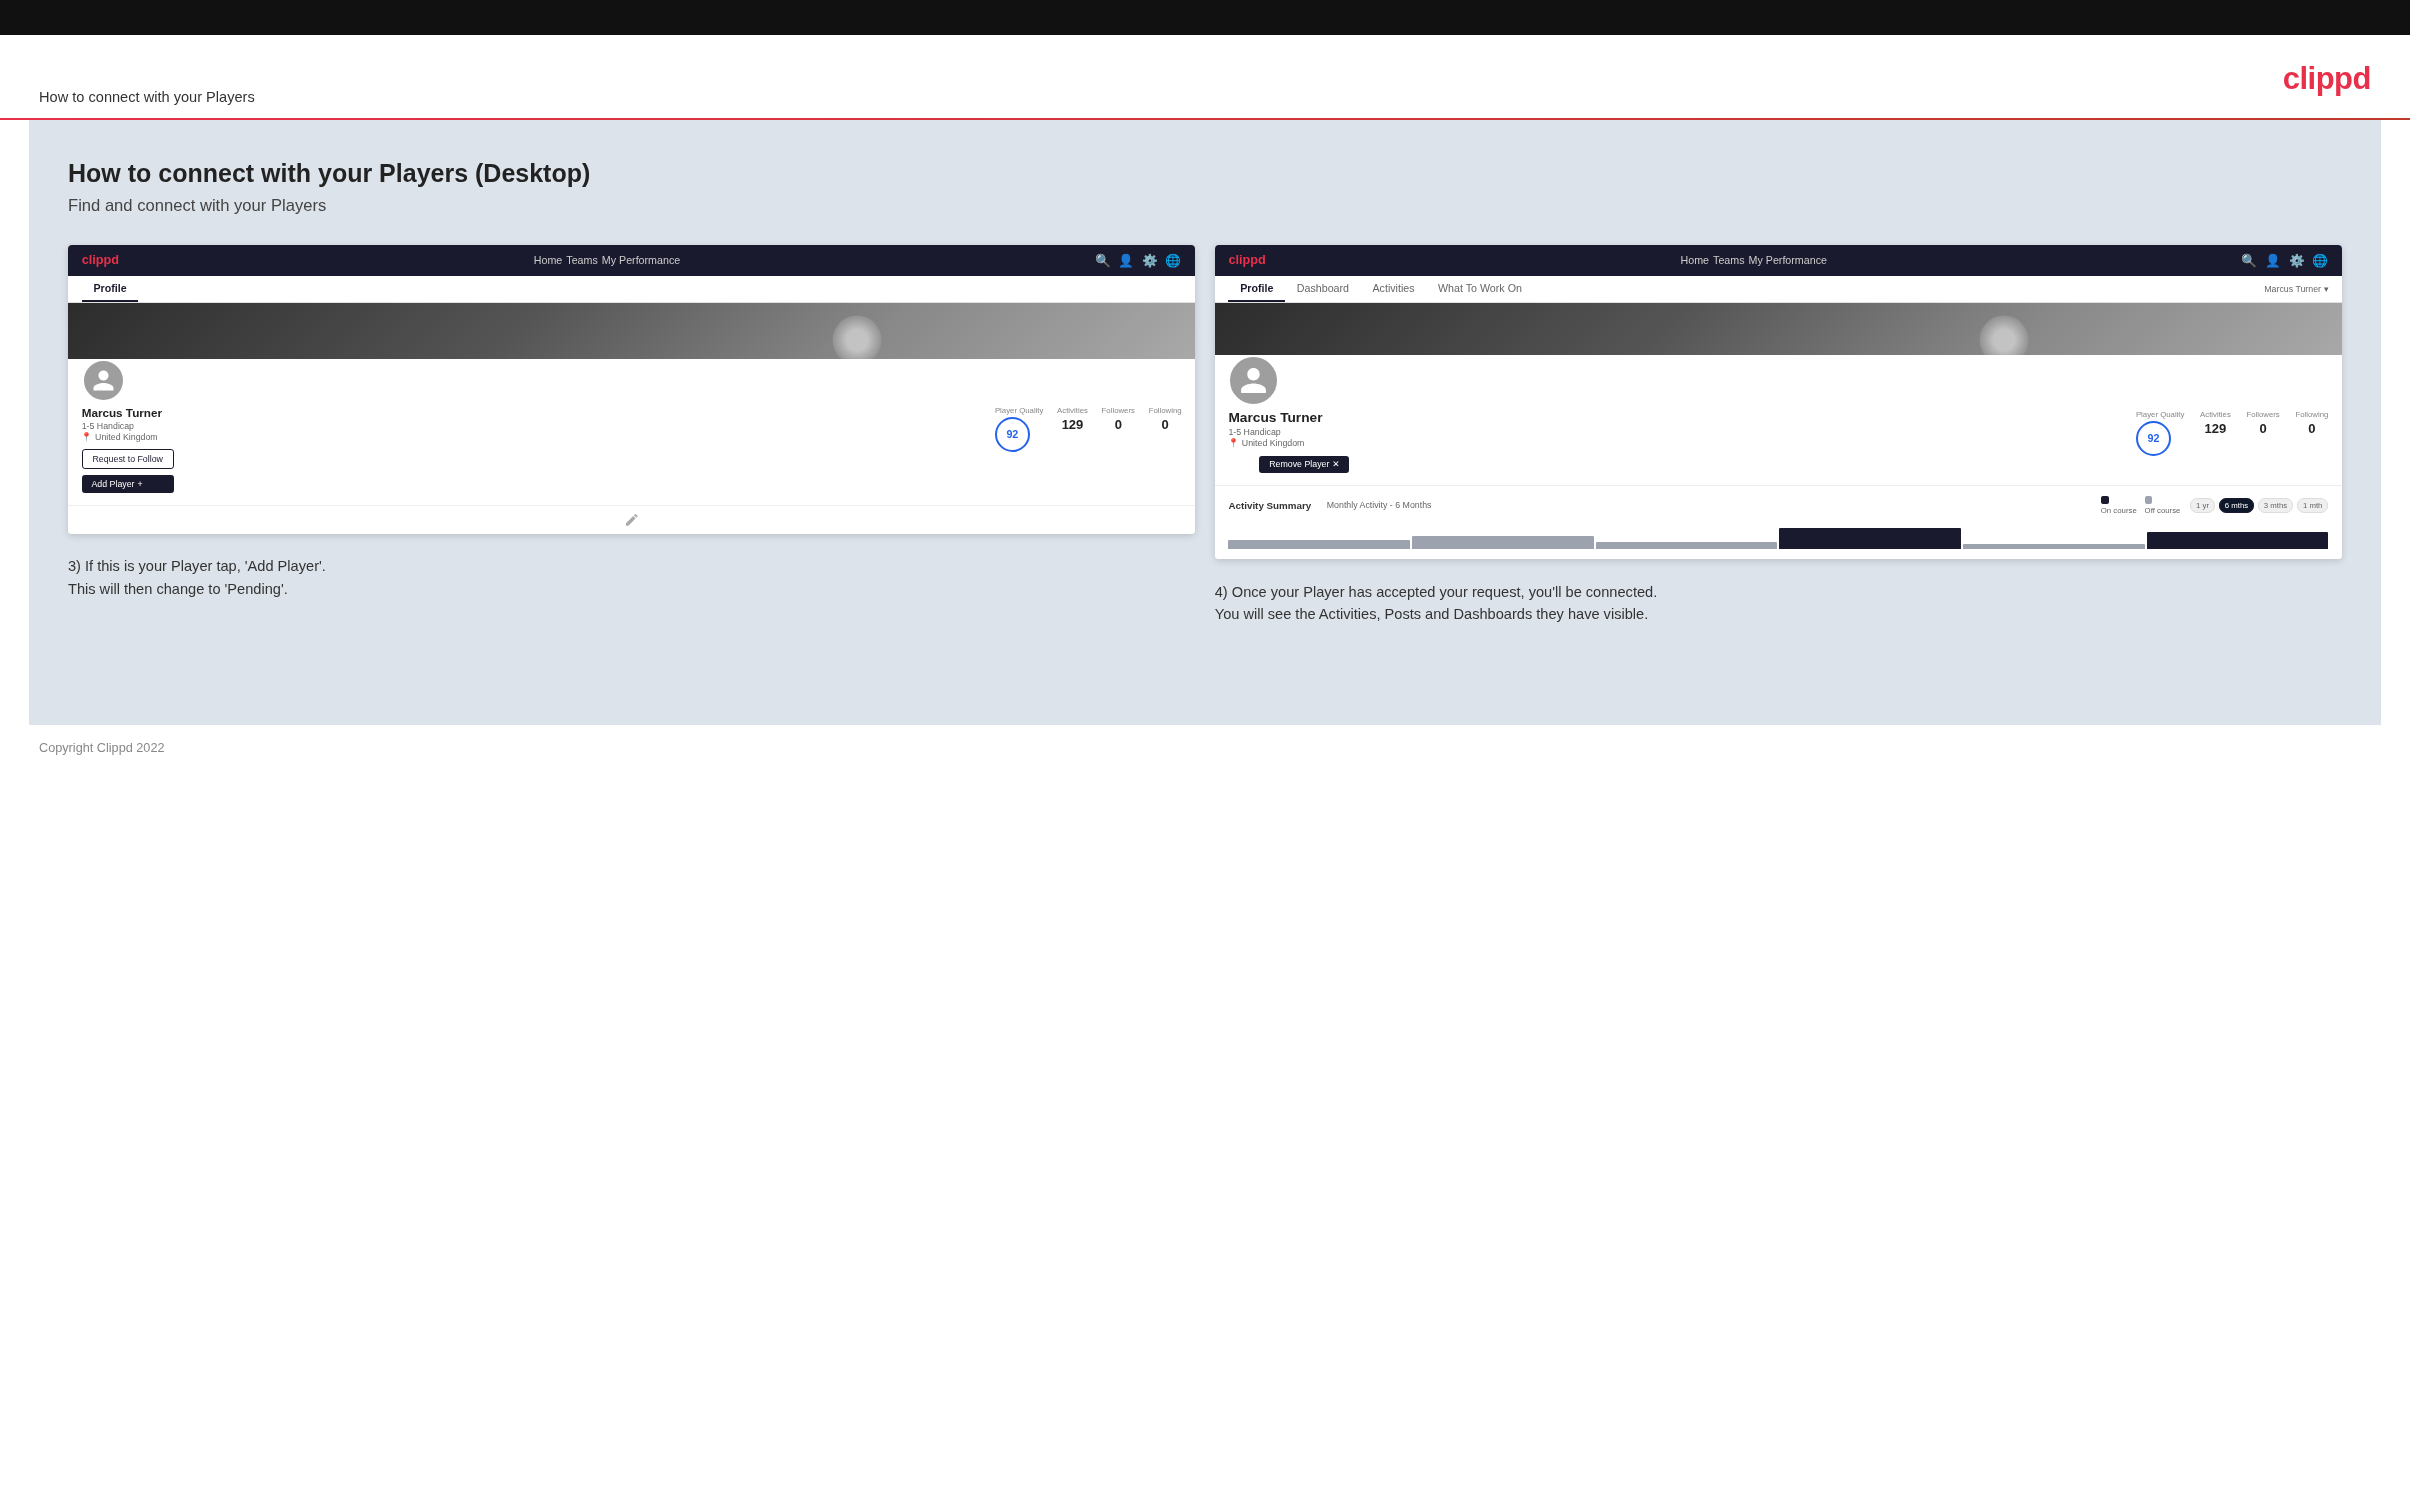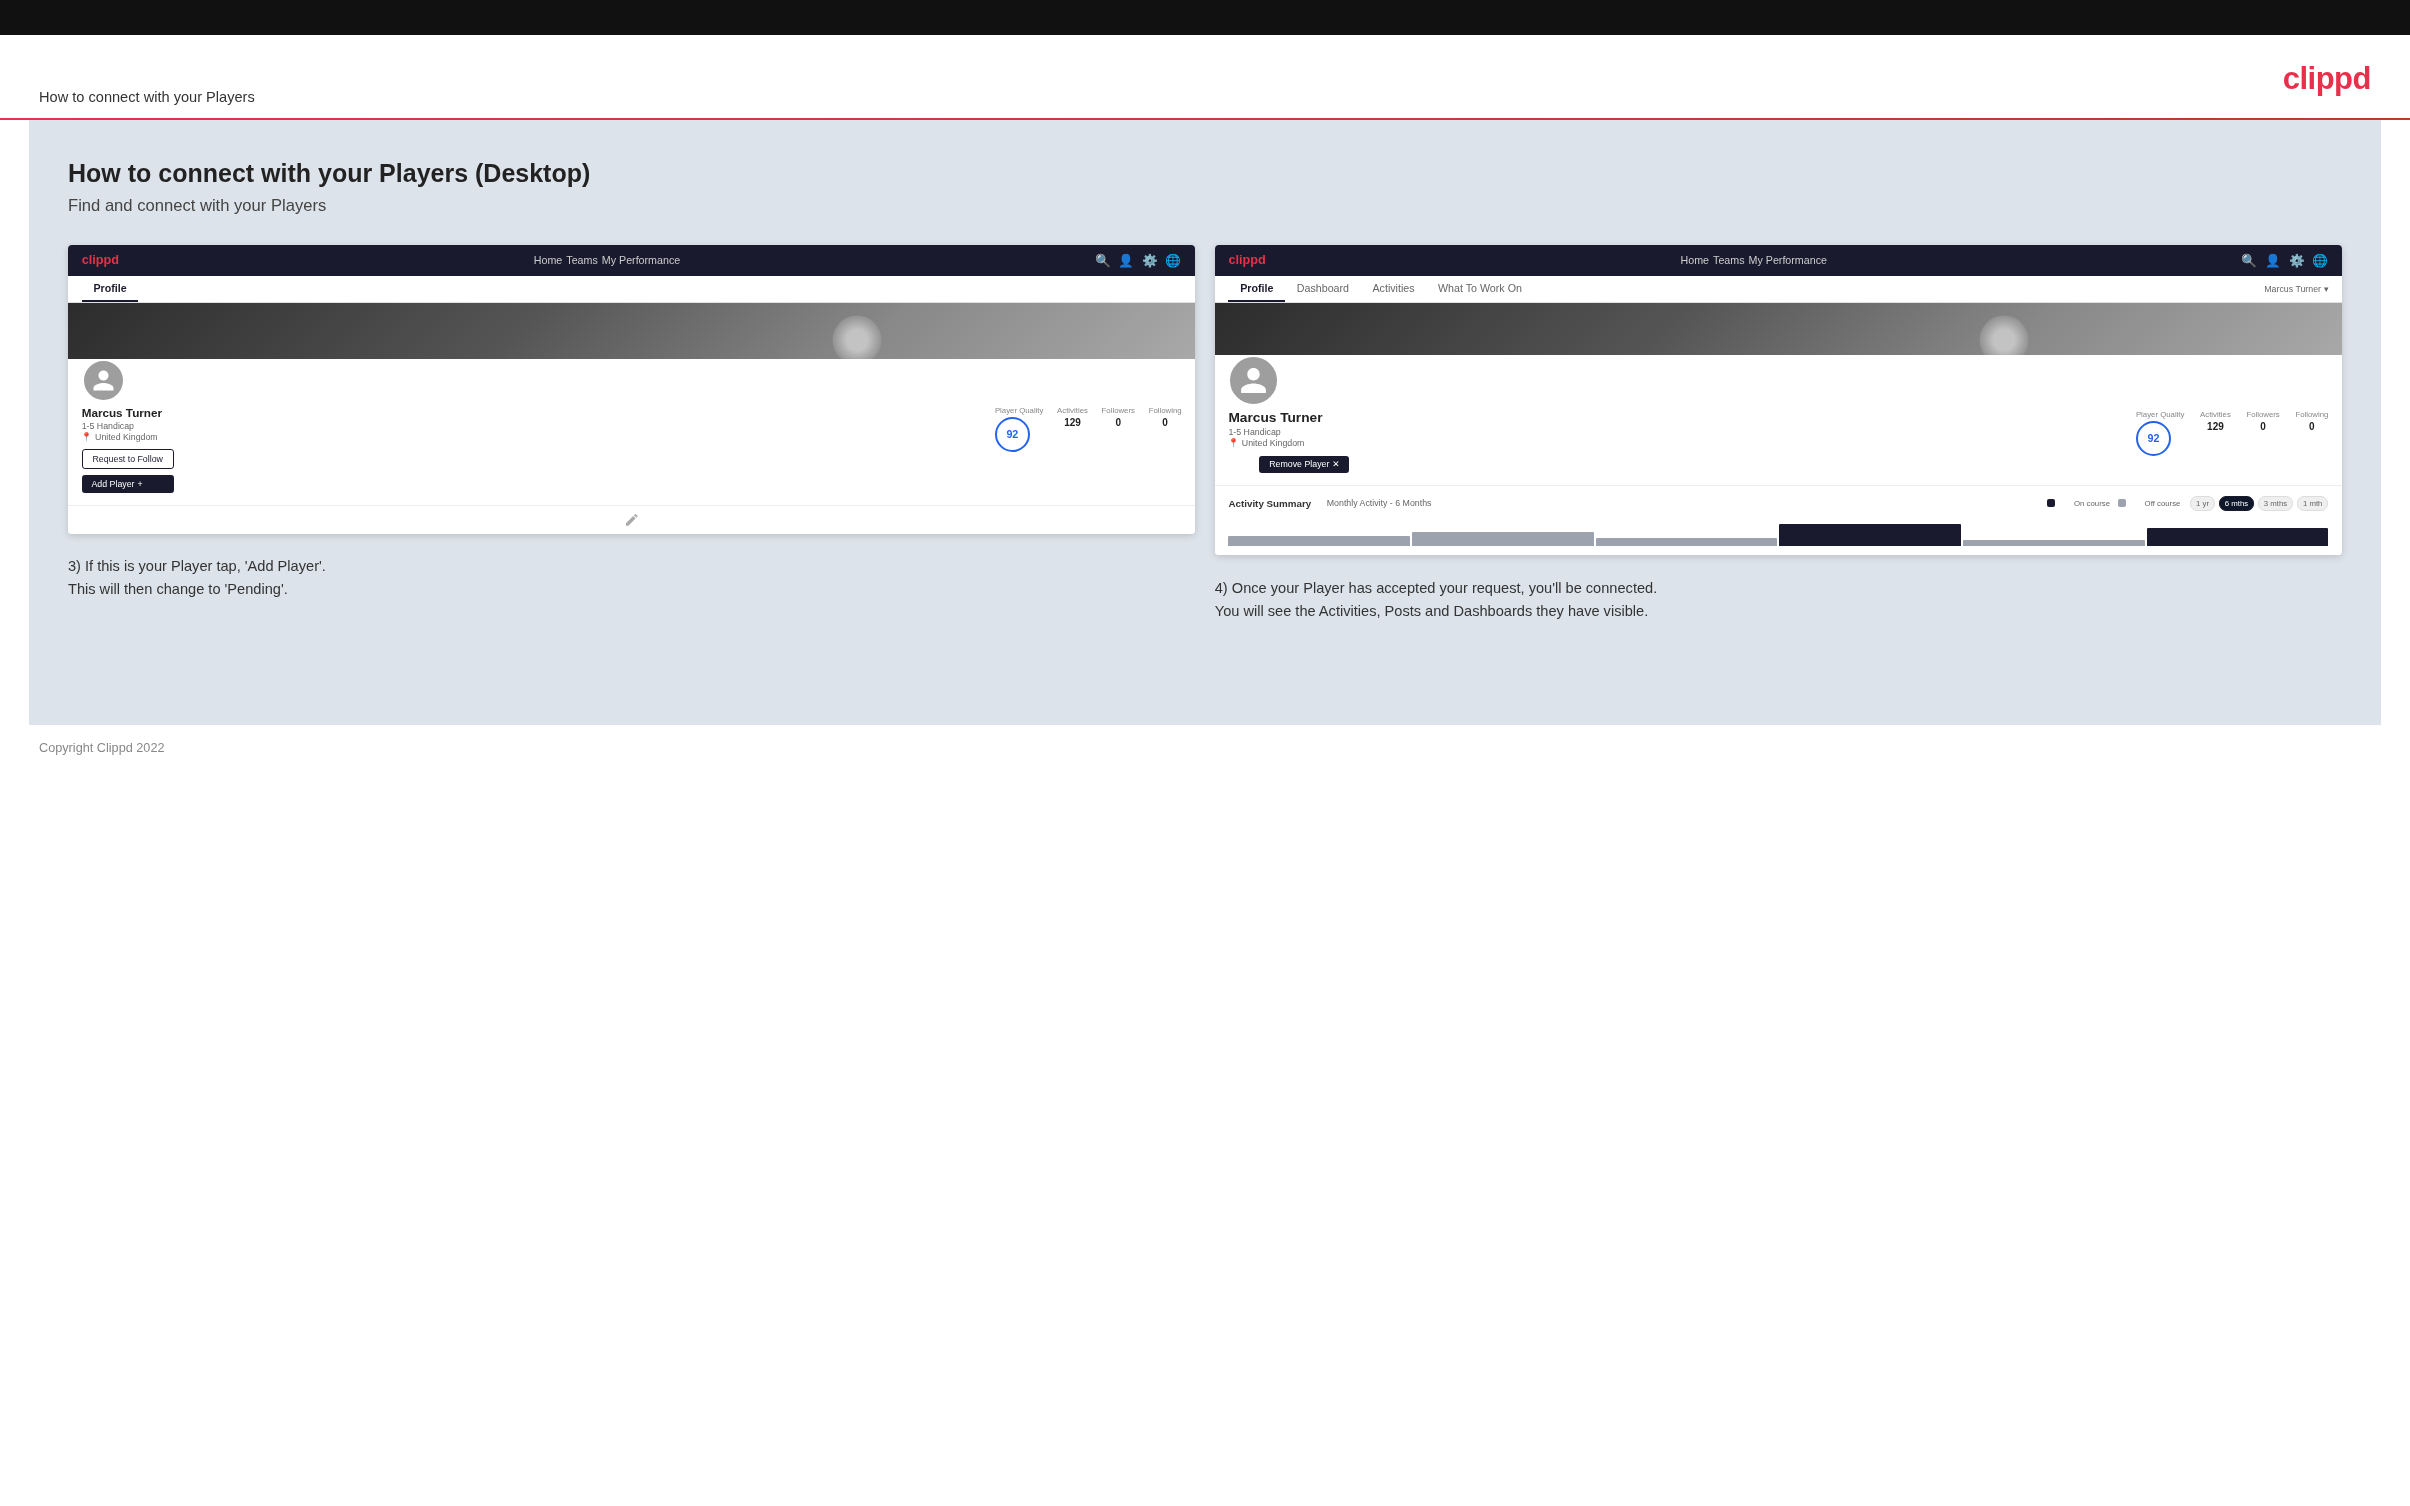--- a/index.html
+++ b/index.html
@@ -205,21 +205,21 @@
       text-align: center;
     }
 
     .mock-stat-label {
       font-size: 7.8px;
       color: #888;
       margin-bottom: 2px;
     }
 
     .mock-stat-value {
-      font-size: 10px;
+      font-size: 13px;
       font-weight: 700;
       color: #222;
     }
 
     .mock-quality-circle {
       width: 35px;
       height: 35px;
       border-radius: 50%;
       border: 2.9px solid #2563eb;
       display: flex;
@@ -320,23 +320,24 @@
 
     .mock-legend {
       display: flex;
       gap: 7.8px;
       align-items: center;
     }
 
     .mock-legend-item {
       display: flex;
       align-items: flex-start;
-      gap: 19px;
+      gap: 2px;
       font-size: 7.8px;
       color: #666;
+      flex-direction: column;
     }
 
     .mock-legend-dot {
       width: 7.8px;
       height: 7.8px;
       border-radius: 2px;
     }
 
     .mock-chart-placeholder {
       height: 27px;

